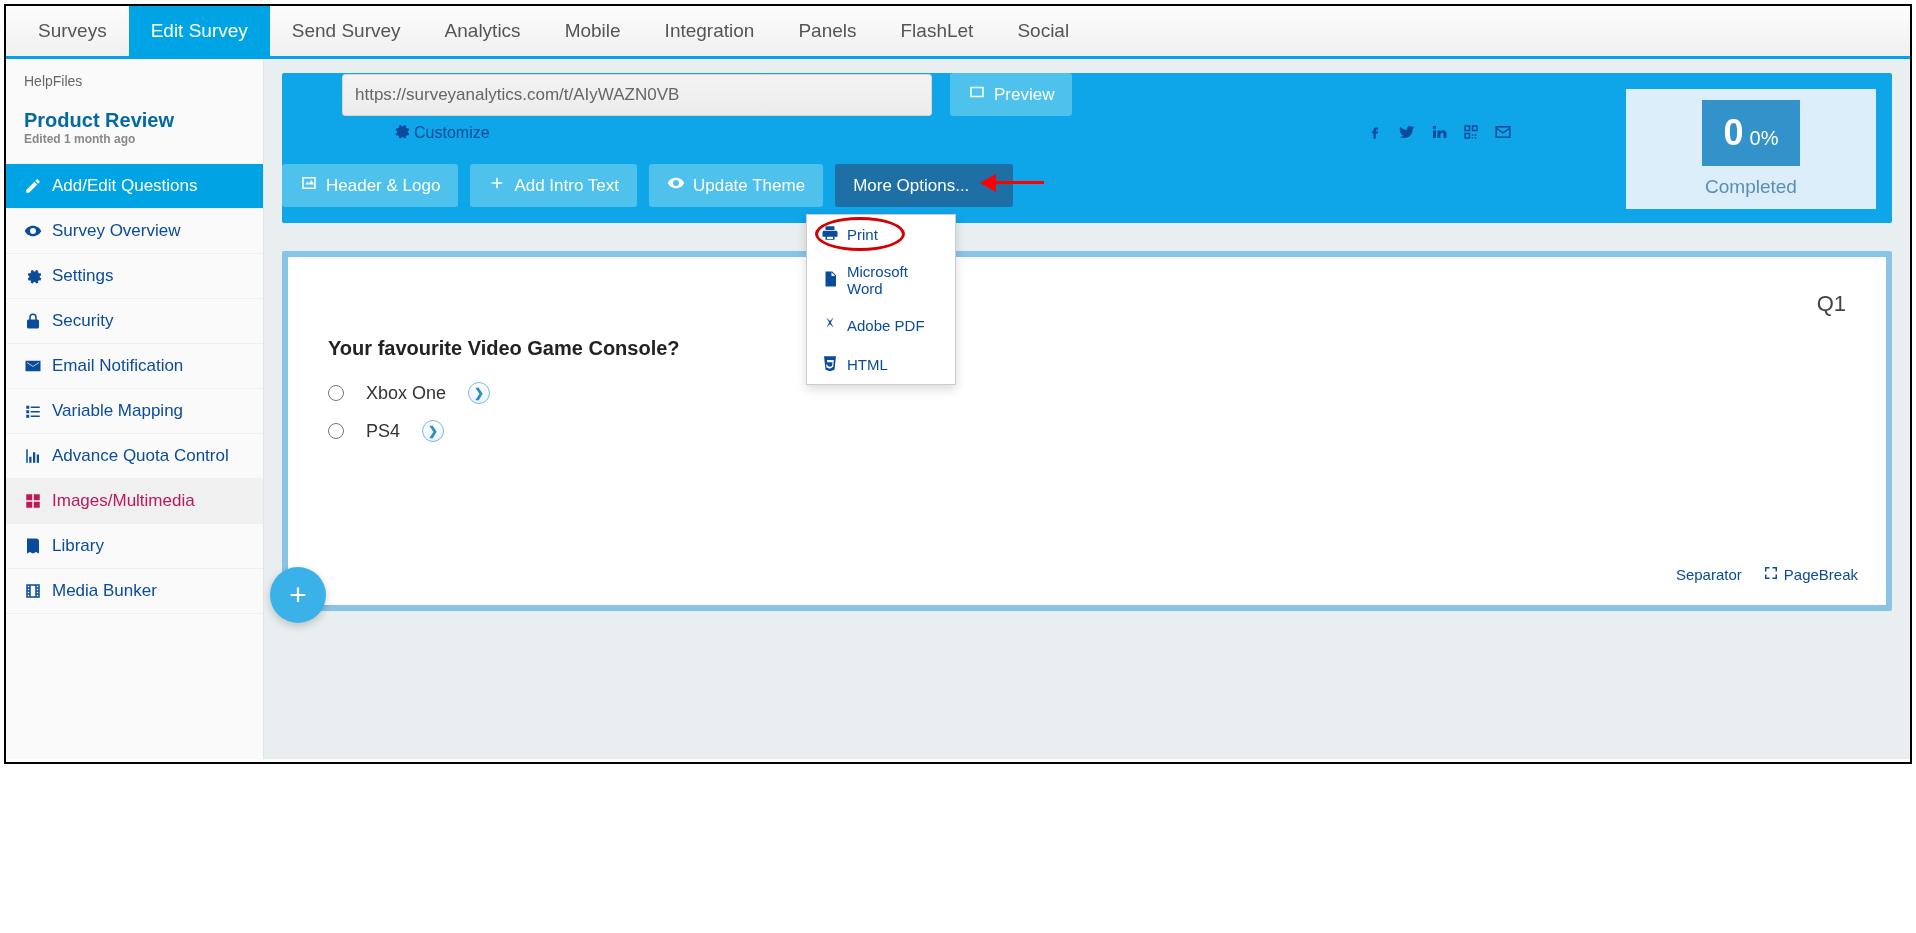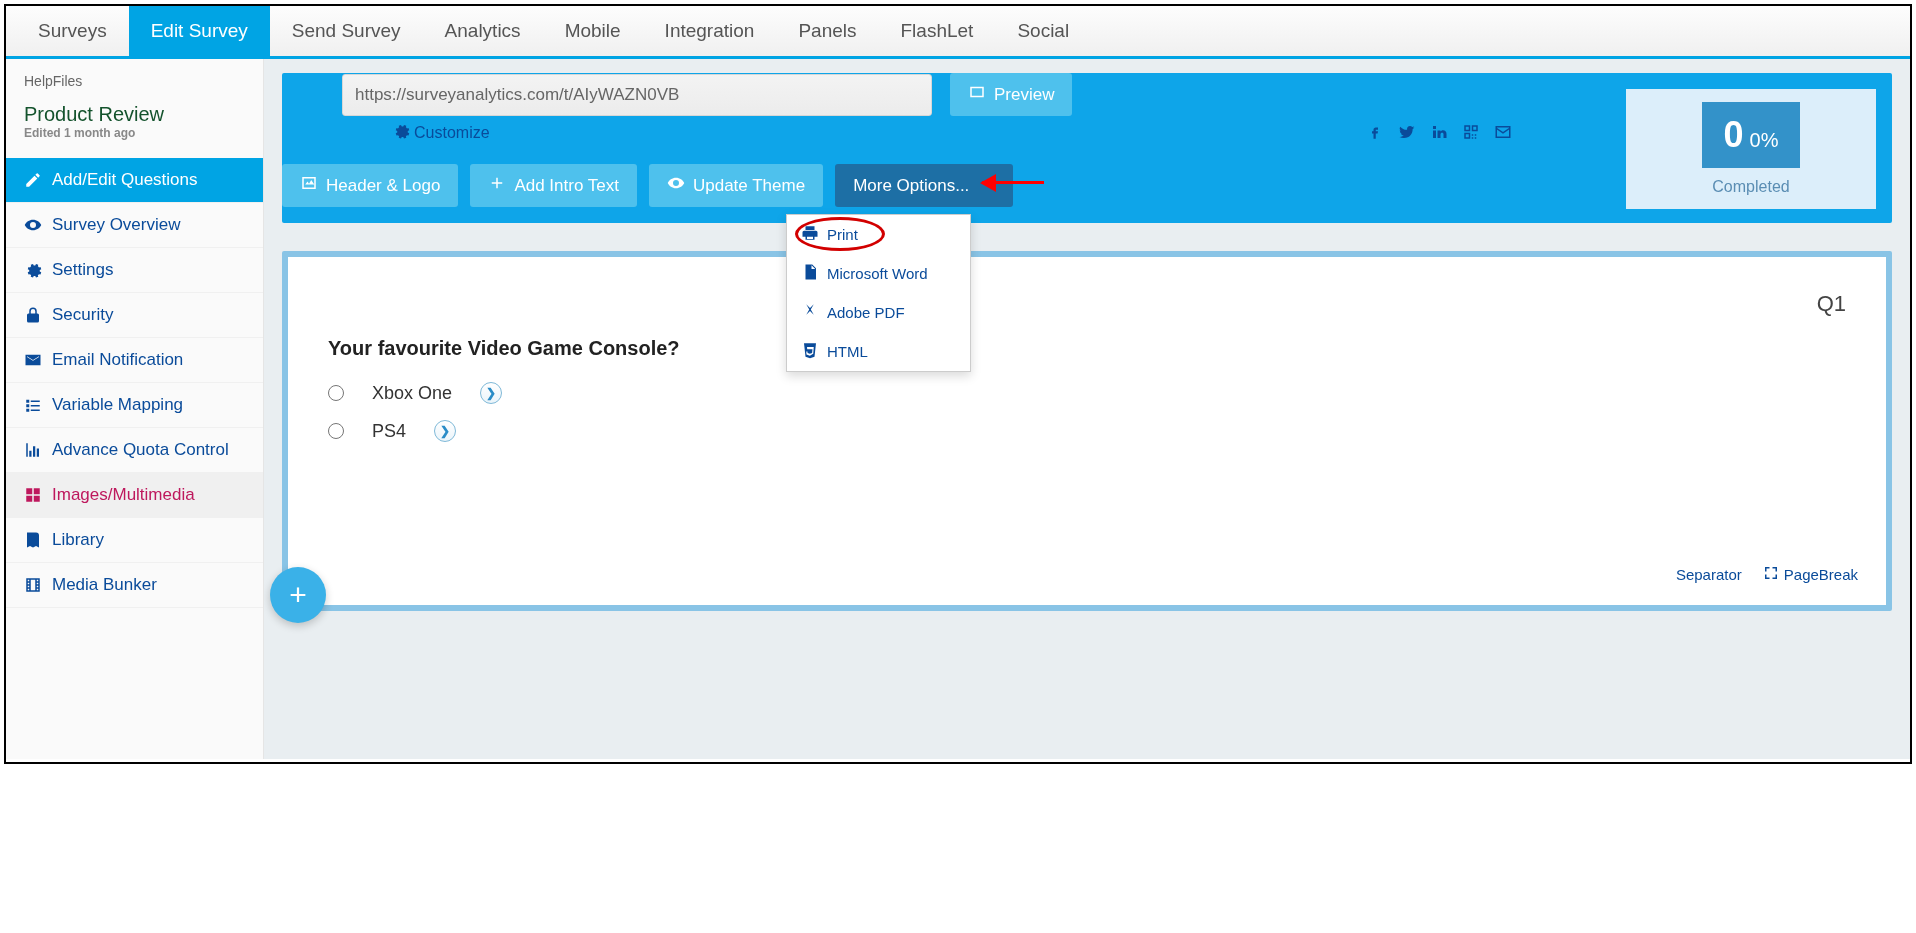--- a/index.html
+++ b/index.html
@@ -8,21 +8,21 @@
 
 .topnav { display: flex; border-bottom: 3px solid #00a4e4; background: linear-gradient(#fdfdfd, #f0f0f0); padding: 0 10px; }
 .topnav .tab { padding: 14px 22px; font-size: 19px; color: #555; cursor: pointer; }
 .topnav .tab.active { background: #00a4e4; color: #fff; }
 
 .layout { display: flex; height: calc(100% - 56px); }
 
 .sidebar { width: 258px; background: #fafafa; border-right: 1px solid #e5e5e5; }
 .sb-header { padding: 14px 18px 10px; }
 .sb-sub { font-size: 14px; color: #666; }
-.sb-title { font-size: 20px; color: #14532d; margin-top: 14px; }
+.sb-title { font-size: 20px; color: #0369a1; margin-top: 20px; font-weight: bold; }
 .sb-edited { font-size: 12px; color: #888; font-weight: bold; }
 
 .sb-menu { margin-top: 8px; }
 .sb-item { display: flex; align-items: center; gap: 10px; padding: 12px 18px; font-size: 17px; color: #0a4b9a; cursor: pointer; border-bottom: 1px solid #f0f0f0; }
 .sb-item.active { background: #00a4e4; color: #fff; }
 .sb-item.sub { background: #f0f0f0; color: #be185d; }
 .sb-item.lib { color: #0a4b9a; }
 .ico { width: 18px; height: 18px; display: inline-flex; align-items: center; justify-content: center; font-family: monospace; font-weight: bold; }
 
 .main { flex: 1; background: #e9eef1; padding: 14px 18px; position: relative; overflow: auto; }
@@ -36,37 +36,37 @@
 .btn-dark { background: #1d6fa5; }
 
 .customize-row { display: flex; align-items: center; padding: 6px 60px 14px; gap: 20px; }
 .customize-link { color: #0a4b9a; font-size: 16px; display: inline-flex; align-items: center; gap: 4px; margin-left: 50px; }
 .share-icons { display: flex; gap: 14px; margin-left: auto; margin-right: 320px; color: #0a4b9a; }
 .share-icons span { cursor: pointer; font-size: 14px; }
 
 .stats-card { position: absolute; right: 34px; top: 30px; width: 250px; height: 120px; background: #dceefa; display: flex; flex-direction: column; align-items: center; justify-content: center; }
 .stats-badge { background: #3392c9; color: #fff; padding: 12px 22px; font-size: 20px; display: flex; align-items: baseline; gap: 6px; }
 .stats-badge .big { font-size: 36px; font-weight: bold; }
-.stats-label { color: #5a8db3; font-size: 16px; margin-top: 10px; }
+.stats-label { color: #5a8db3; font-size: 19px; margin-top: 10px; }
 
 .action-row { display: flex; gap: 12px; padding: 6px 0px 16px; position: relative; }
 
-.dropdown { position: absolute; left: 504px; top: 56px; width: 185px; background: #fff; border: 1px solid #ccc; box-shadow: 0 4px 10px rgba(0,0,0,0.15); z-index: 10; }
+.dropdown { position: absolute; left: 524px; top: 56px; width: 150px; background: #fff; border: 1px solid #ccc; box-shadow: 0 4px 10px rgba(0,0,0,0.15); z-index: 10; }
 .dd-item { padding: 9px 14px; color: #0a4b9a; font-size: 15px; cursor: pointer; display: flex; align-items: center; gap: 8px; }
 .dd-item.ring { position: relative; }
 .dd-item.ring::before { content: ""; position: absolute; left: 8px; top: 2px; width: 84px; height: 28px; border: 3px solid #d20000; border-radius: 50%; }
 
 .arrow { position: absolute; left: 700px; top: 14px; width: 78px; height: 20px; }
 .arrow-line { position: absolute; top: 9px; left: 0; width: 62px; height: 3px; background: #ff0000; }
 .arrow-head { position: absolute; top: 2px; left: -2px; width: 0; height: 0; border-top: 9px solid transparent; border-bottom: 9px solid transparent; border-right: 16px solid #ff0000; }
 
 .survey-box { background: #fff; border: 6px solid #89c4e6; border-radius: 2px; padding: 40px 40px 20px; margin-top: 28px; position: relative; min-height: 360px; }
 .q-num { position: absolute; right: 40px; top: 34px; font-size: 22px; color: #444; }
 .q-text { font-size: 20px; font-weight: bold; color: #222; margin: 40px 0 14px; }
-.opt { display: flex; align-items: center; gap: 28px; padding: 8px 0; font-size: 18px; color: #333; }
+.opt { display: flex; align-items: center; gap: 22px; padding: 8px 0; font-size: 18px; color: #333; }
 .opt input { width: 16px; height: 16px; }
 .chev { width: 22px; height: 22px; border-radius: 50%; border: 1px solid #7fb9d8; display: inline-flex; align-items: center; justify-content: center; color: #2a8cc7; font-size: 12px; font-weight: bold; background: linear-gradient(#fff,#eaf4fa); }
 
 .q-foot { position: absolute; right: 28px; bottom: 20px; display: flex; gap: 20px; font-size: 15px; }
 .q-foot a { color: #0a4b9a; text-decoration: none; display: inline-flex; align-items: center; gap: 4px; }
 
 .fab { position: absolute; left: -18px; bottom: -18px; width: 56px; height: 56px; border-radius: 50%; background: #3ab1e8; color: #fff; display: flex; align-items: center; justify-content: center; font-size: 30px; font-weight: 300; box-shadow: 0 3px 8px rgba(0,0,0,0.2); cursor: pointer; }
 
 svg.i { width: 18px; height: 18px; fill: currentColor; }
 </style>

